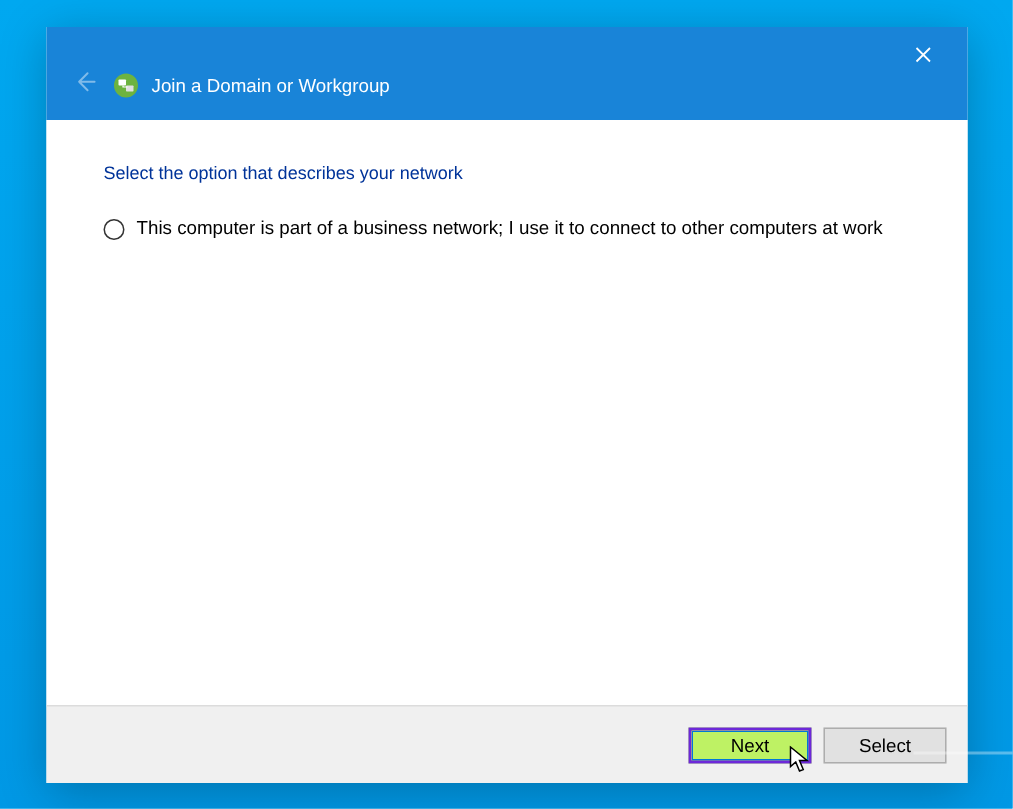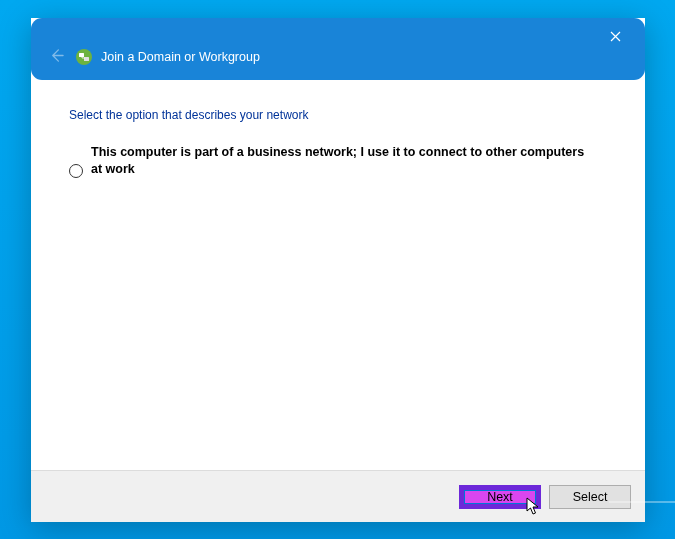--- a/index.html
+++ b/index.html
@@ -24,21 +24,20 @@
       width: 614px;
       height: 504px;
       box-shadow: 0 6px 30px rgba(0,0,0,0.25);
       background: #fff;
     }
     .titlebar {
       height: 62px;
       background: #1984d8;
       color: #fff;
       position: relative;
-      border-radius: 11px;
     }
     .close-btn {
       position: absolute;
       top: 5px;
       right: 10px;
       width: 40px;
       height: 28px;
       display: flex;
       align-items: center;
       justify-content: center;
@@ -83,26 +82,25 @@
       background: #fff;
     }
     .heading {
       color: #003399;
       font-size: 12px;
       font-weight: 400;
       margin-bottom: 22px;
     }
     .option-row {
       display: flex;
-      align-items: flex-end;
+      align-items: center;
       gap: 8px;
       margin-bottom: 10px;
       cursor: pointer;
       max-width: 520px;
-      font-weight: bold;
     }
     .radio {
       width: 14px;
       height: 14px;
       border: 1px solid #333;
       border-radius: 50%;
       flex-shrink: 0;
       position: relative;
       margin-top: 1px;
       background: #fff;
@@ -140,23 +138,23 @@
       min-width: 82px;
       height: 24px;
       font-size: 12.5px;
       font-family: inherit;
       background: #e1e1e1;
       border: 1px solid #adadad;
       cursor: pointer;
       padding: 0 12px;
     }
     .btn.primary {
-      border: 5px solid #6d28d9;
+      border: 2px solid #6d28d9;
       box-shadow: inset 0 0 0 1px #0078d7;
-      background: #d946ef;
+      background: #bef264;
     }
     .cursor {
       position: absolute;
       left: 526px;
       top: 497px;
       width: 16px;
       height: 20px;
       pointer-events: none;
       z-index: 10;
     }

